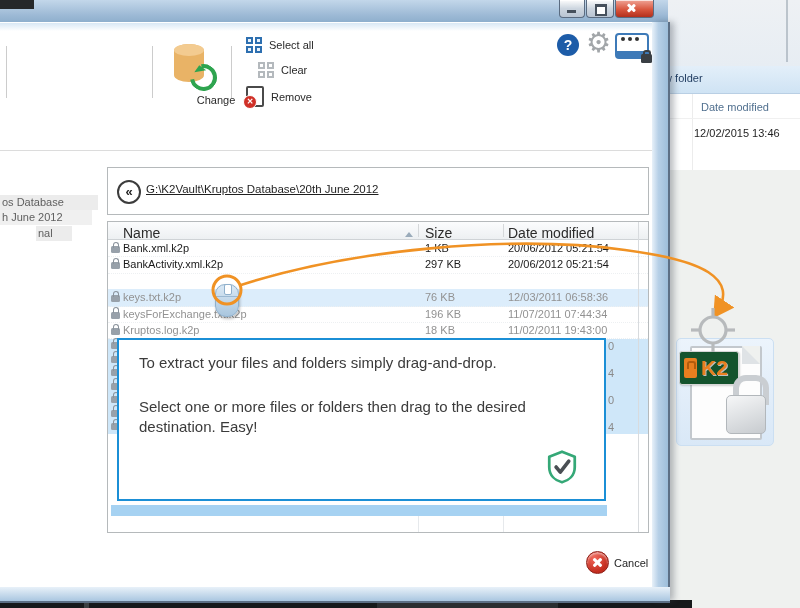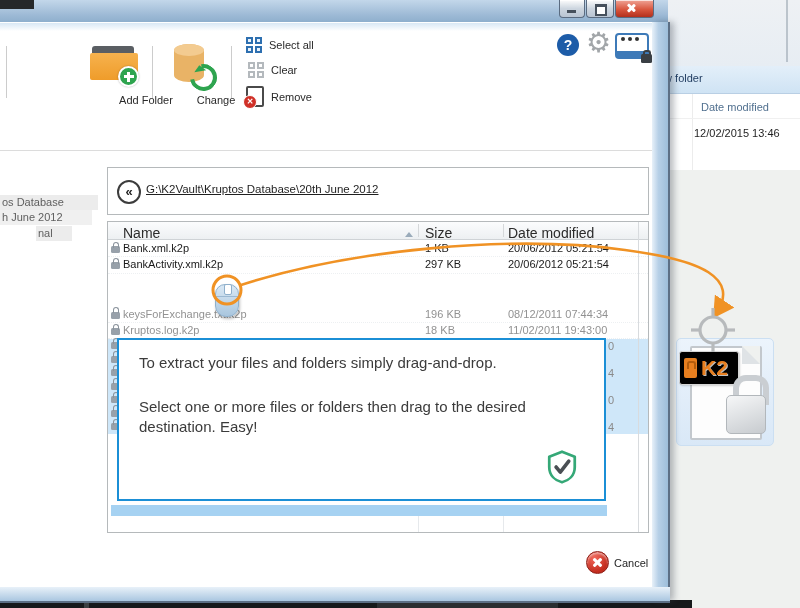--- a/index.html
+++ b/index.html
@@ -20,21 +20,21 @@
   .expl-headline{left:656px;top:118px;width:144px;height:1px;background:#f0f0f0;}
   .expl-value{left:694px;top:127px;font-size:11px;color:#1f1f1f;}
 
   
   .k2-sel{left:676px;top:338px;width:96px;height:106px;border-radius:5px;
     background:linear-gradient(#ecf4fc,#d9e8f7);border:1px solid #cbdff2;}
   .k2-doc{left:690px;top:346px;width:68px;height:90px;background:#fdfdfd;
     border:2px solid #c3c8cd;border-radius:2px;}
   .k2-fold{left:742px;top:346px;width:0;height:0;
     border-left:18px solid #dfe3e6;border-top:18px solid #eff1ef;}
-  .k2-badge{left:679px;top:351px;width:58px;height:32px;background:#000000;
+  .k2-badge{left:679px;top:351px;width:58px;height:32px;background:#14532d;
     border:1px solid #d6d6d6;border-radius:3px;display:flex;align-items:center;
     box-shadow:1px 1px 2px rgba(0,0,0,.18);}
   .k2-badge-lock{width:13px;height:20px;margin-left:4px;background:#e87f1f;
     border-radius:2px;position:relative;}
   .k2-badge-lock::before{content:"";position:absolute;left:3px;top:3px;width:5px;
     height:6px;border:2px solid #b35c0c;border-bottom:none;border-radius:3px 3px 0 0;}
   .k2-badge-txt{font-size:21px;font-weight:bold;color:#e87f1f;margin-left:4px;
     text-shadow:1px 1px 0 #bdbdbd;}
   .k2-shackle{left:733px;top:375px;width:24px;height:24px;border:6px solid #caced2;
     border-bottom:none;border-radius:13px 13px 0 0;}
@@ -228,47 +228,41 @@
     <div class="wbtn close">
         <span class="glyph-x1"></span>
         <span class="glyph-x2"></span>
       </div>
   </div>
 
   <div class="abs tb-strip"></div>
   <div class="abs vsep" style="left:6px;top:46px;height:52px;"></div>
 
 
-  <div class="abs tbtn" style="left:84px;top:40px;width:62px;height:66px;">
-    <span class="folder-back" style="left:8px;top:6px;width:42px;height:12px;"></span>
-    <span class="folder-front" style="left:6px;top:13px;width:48px;height:27px;"></span>
-    <span class="gplus" style="left:34px;top:26px;"></span>
-    <span class="tb-label">Add Folder</span>
-  </div>
 
   <div class="abs vsep" style="left:152px;top:46px;height:52px;"></div>
 
   <div class="abs tbtn" style="left:166px;top:40px;width:50px;height:66px;">
     <span class="cyl" style="left:8px;top:4px;"></span>
     <span class="ring" style="left:24px;top:24px;"></span>
     <span class="tb-label">Change</span>
   </div>
 
   <div class="abs vsep" style="left:231px;top:46px;height:52px;"></div>
 
   <div class="abs selrow" style="left:246px;top:37px;">
     <span class="grid4">
         <span></span>
         <span></span>
         <span></span>
         <span></span>
       </span>
     <span>Select all</span>
   </div>
-  <div class="abs selrow" style="left:248px;top:62px;">
+  <div class="abs selrow" style="left:258px;top:62px;">
     <span class="grid4 gray">
         <span></span>
         <span></span>
         <span></span>
         <span></span>
       </span>
     <span>Clear</span>
   </div>
   <div class="abs selrow" style="left:246px;top:86px;">
     <span class="rm-page">
@@ -316,25 +310,31 @@
       <span class="nm">Bank.xml.k2p</span>
       <span class="sz">1 KB</span>
       <span class="dt">20/06/2012 05:21:54</span>
     </div>
     <div class="frow dark" style="top:34.4px;">
       <span class="lock"></span>
       <span class="nm">BankActivity.xml.k2p</span>
       <span class="sz">297 KB</span>
       <span class="dt">20/06/2012 05:21:54</span>
     </div>
+    <div class="frow dim sel" style="top:67.2px;">
+      <span class="lock"></span>
+      <span class="nm">keys.txt.k2p</span>
+      <span class="sz">76 KB</span>
+      <span class="dt">12/03/2011 06:58:36</span>
+    </div>
     <div class="frow dim" style="top:83.6px;">
       <span class="lock"></span>
       <span class="nm">keysForExchange.txt.k2p</span>
       <span class="sz">196 KB</span>
-      <span class="dt">08/12/2011 07:44:34</span>
+      <span class="dt">11/07/2011 07:44:34</span>
     </div>
     <div class="frow dim" style="top:100px;">
       <span class="lock"></span>
       <span class="nm">Kruptos.log.k2p</span>
       <span class="sz">18 KB</span>
       <span class="dt">11/02/2011 19:43:00</span>
     </div>
 
     <div class="hrow" style="top:117px;">
         <span class="lock"></span>

